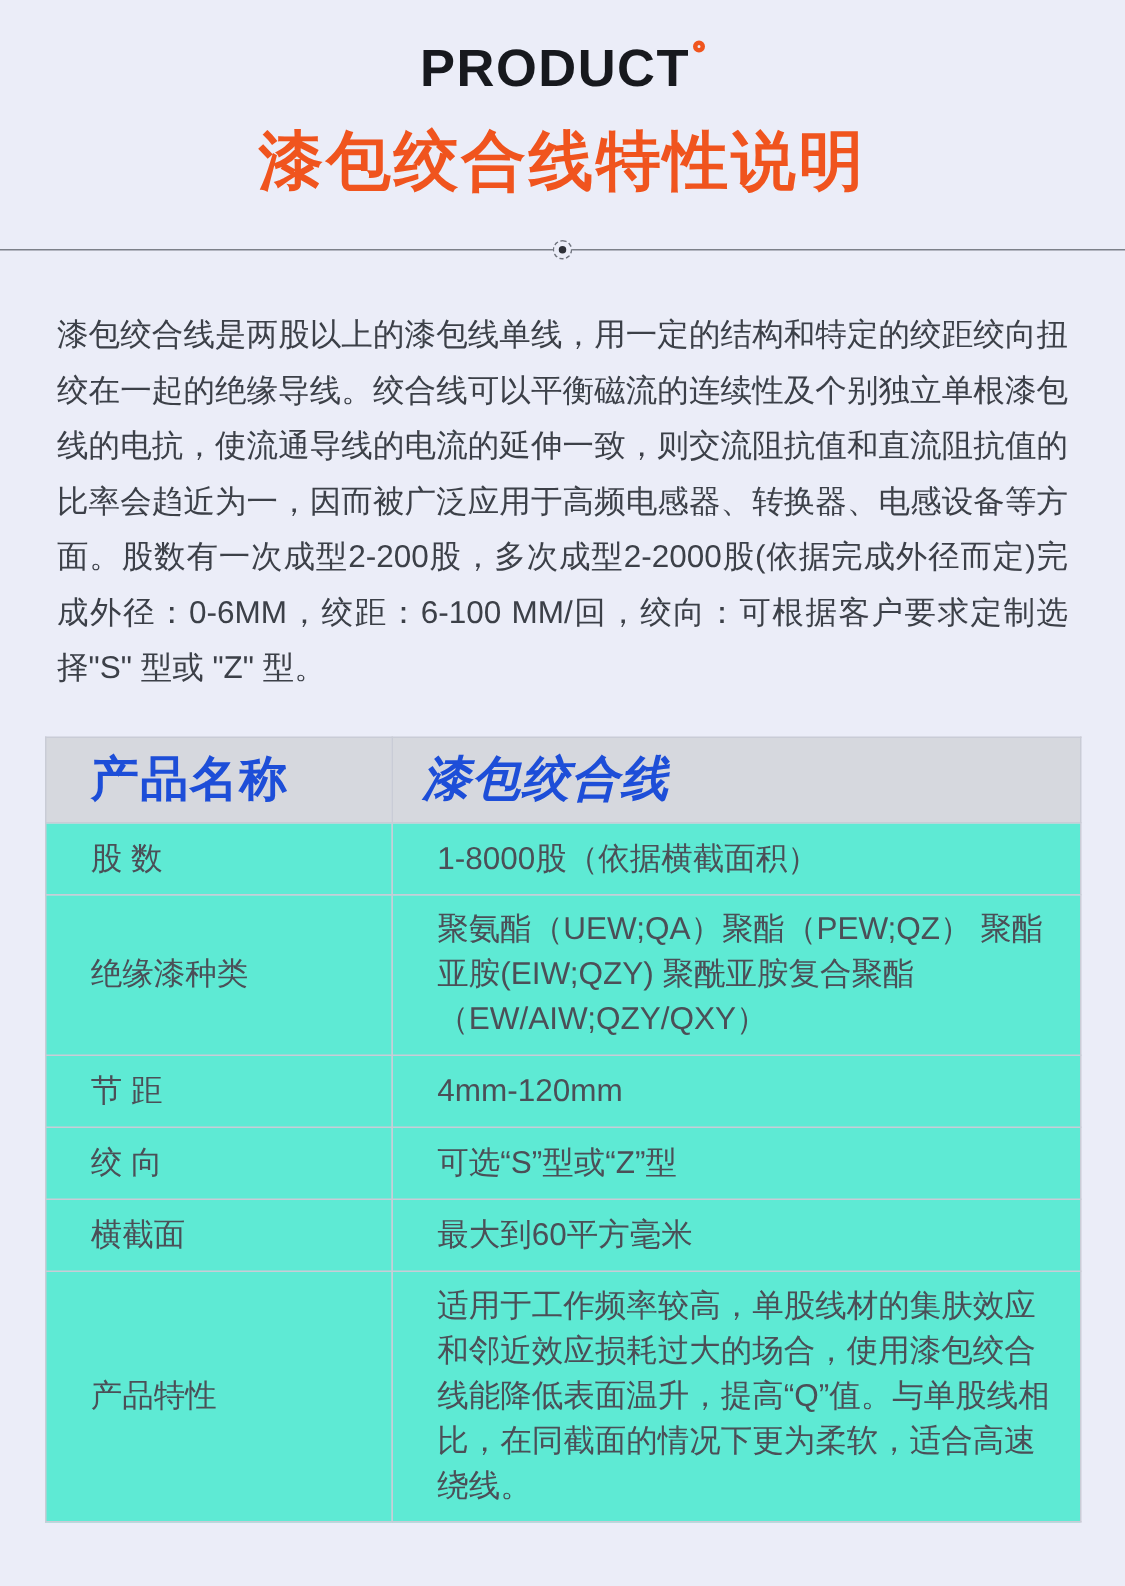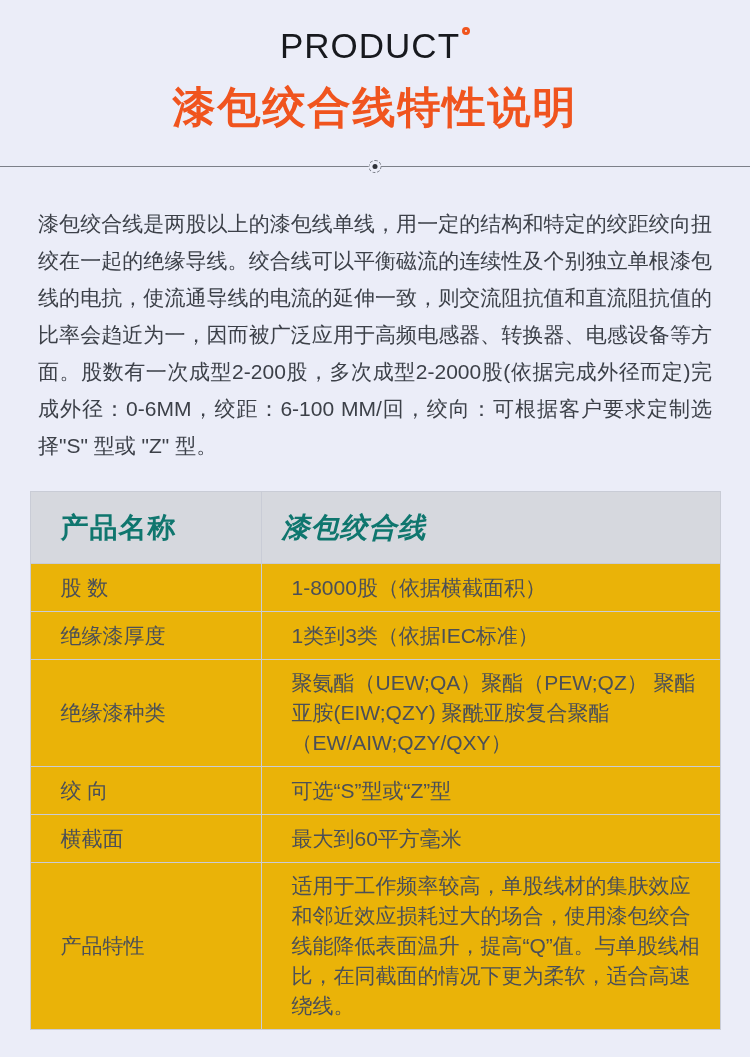--- a/index.html
+++ b/index.html
@@ -9,21 +9,21 @@
     background:#ebedf8;
     overflow:hidden;
     font-family:"Liberation Sans", sans-serif;
     color:#3c4048;
   }
   
   .eyebrow {
     margin-top:26px;
     text-align:center;
     font-size:35px;
-    font-weight:400;
+    font-weight:700;
     letter-spacing:1px;
     color:#17191e;
     white-space:nowrap;
   }
   .ring {
     display:inline-block;
     width:8px; height:8px;
     border:3px solid #f0551e;
     border-radius:50%;
     vertical-align:top;
@@ -73,35 +73,35 @@
     table-layout:fixed;
   }
   .spec-table col.c-label { width:231px; }
   .spec-table th, .spec-table td {
     border:1px solid #c9ccd6;
     text-align:left;
     vertical-align:middle;
   }
   .spec-table thead th {
     background:#d6d8de;
-    height:72px;
-    font-size:28px;
+    height:57px;
+    font-size:32px;
     font-weight:700;
-    color:#0f766e;
+    color:#1d4ed8;
     padding-left:30px;
     letter-spacing:1px;
   }
   .spec-table thead th.v { padding-left:20px;font-style:italic; }
   .spec-table tbody td {
     height:48px;
     font-size:21px;
     line-height:30px;
     color:#4b4f57;
     padding:8px 10px 8px 30px;
-    background:#eab308;
+    background:#5eead4;
   }
   .spec-table tbody td.v { }
 </style>
 </head>
 <body>
 
 <div class="eyebrow"><span>PRODUCT</span><span class="ring"></span></div>
 
 <h1 class="page-title">漆包绞合线特性说明</h1>
 
@@ -122,26 +122,26 @@
       <th>产品名称</th>
       <th class="v">漆包绞合线</th>
     </tr>
   </thead>
   <tbody>
     <tr>
       <td>股 数</td>
       <td class="v">1-8000股（依据横截面积）</td>
     </tr>
     <tr>
-      <td>绝缘漆厚度</td>
-      <td class="v">1类到3类（依据IEC标准）</td>
+      <td>绝缘漆种类</td>
+      <td class="v">聚氨酯（UEW;QA）聚酯（PEW;QZ） 聚酯亚胺(EIW;QZY) 聚酰亚胺复合聚酯（EW/AIW;QZY/QXY）</td>
     </tr>
     <tr>
-      <td>绝缘漆种类</td>
-      <td class="v">聚氨酯（UEW;QA）聚酯（PEW;QZ） 聚酯亚胺(EIW;QZY) 聚酰亚胺复合聚酯（EW/AIW;QZY/QXY）</td>
+      <td>节 距</td>
+      <td class="v">4mm-120mm</td>
     </tr>
     <tr>
       <td>绞 向</td>
       <td class="v">可选“S”型或“Z”型</td>
     </tr>
     <tr>
       <td>横截面</td>
       <td class="v">最大到60平方毫米</td>
     </tr>
     <tr>

